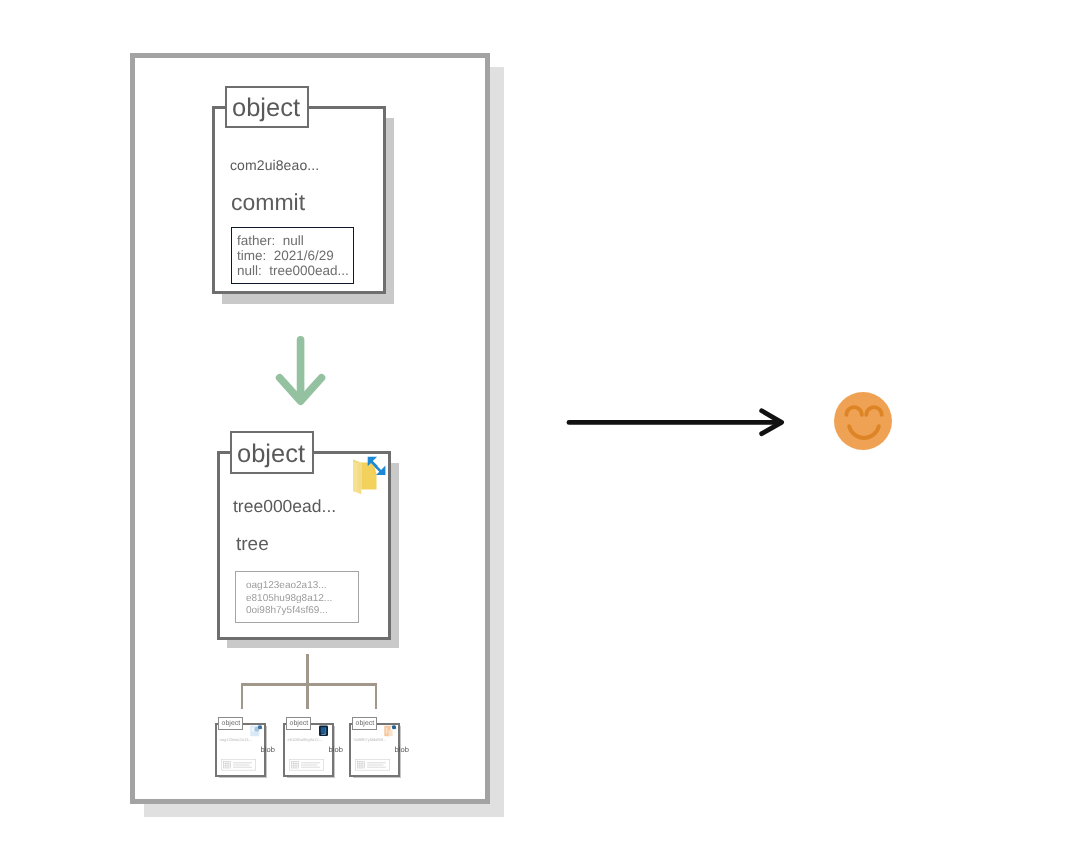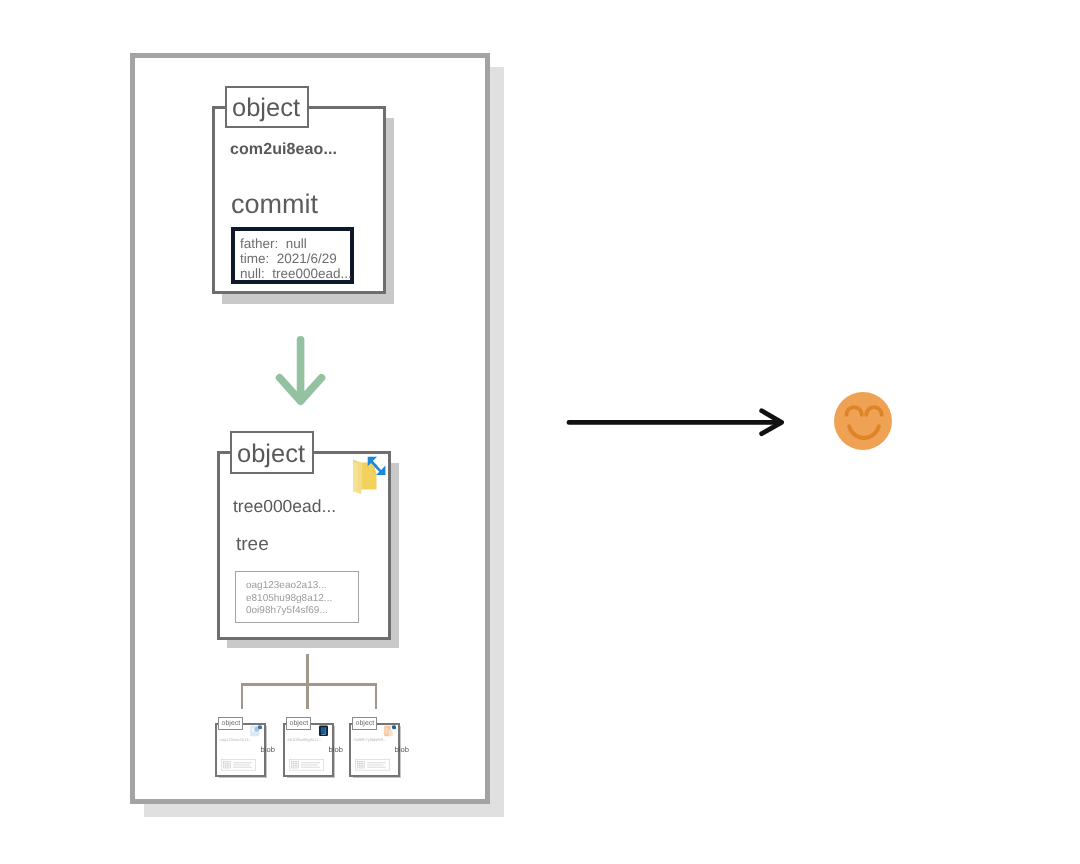--- a/index.html
+++ b/index.html
@@ -13,23 +13,23 @@
 
   
   .card{background:#fff;box-sizing:border-box;border:3px solid #6e6e6e;}
   .card-shadow{background:#c9c9c9;}
   .obj-label{background:#fff;border:2px solid #6e6e6e;box-sizing:border-box;display:flex;align-items:center;justify-content:center;color:#595959;}
 
   
   #commit-shadow{left:222px;top:118px;width:172px;height:186px;}
   #commit-card{left:212px;top:106px;width:174px;height:188px;}
   #commit-label{left:225px;top:86px;width:84px;height:42px;font-size:25.5px;line-height:1;padding-right:2px;padding-top:4px;}
-  #commit-hash{left:230px;top:141px;font-size:16px;color:#595959;letter-spacing:0.1px;font-weight:bold;}
-  #commit-type{left:231px;top:189px;font-size:27px;color:#5c5c5c;}
-  #commit-detail{left:231px;top:227px;width:123px;height:57px;border:4px solid #0f172a;box-sizing:border-box;background:#fff;padding-top:4.5px;}
+  #commit-hash{left:230px;top:157px;font-size:14px;color:#595959;letter-spacing:0.1px;}
+  #commit-type{left:231px;top:189px;font-size:23px;color:#5c5c5c;}
+  #commit-detail{left:231px;top:227px;width:123px;height:57px;border:1px solid #0f172a;box-sizing:border-box;background:#fff;padding-top:4.5px;}
   #commit-detail .line{font-size:13.5px;color:#6e6e6e;margin-left:5px;line-height:15px;white-space:pre;}
 
   
   #tree-shadow{left:227px;top:463px;width:172px;height:185px;}
   #tree-card{left:217px;top:451px;width:174px;height:189px;}
   #tree-label{left:230px;top:431px;width:84px;height:43px;font-size:25.5px;line-height:1;padding-right:2px;padding-top:4px;}
   #tree-hash{left:233px;top:496px;font-size:17.5px;color:#595959;}
   #tree-type{left:236px;top:534px;font-size:19px;color:#5c5c5c;}
   #tree-detail{left:235px;top:571px;width:124px;height:52px;border:1px solid #a5a5a5;box-sizing:border-box;background:#fff;padding-top:8px;}
   #tree-detail .line{font-size:10px;color:#9c9c9c;margin-left:10px;line-height:12.5px;white-space:pre;}

